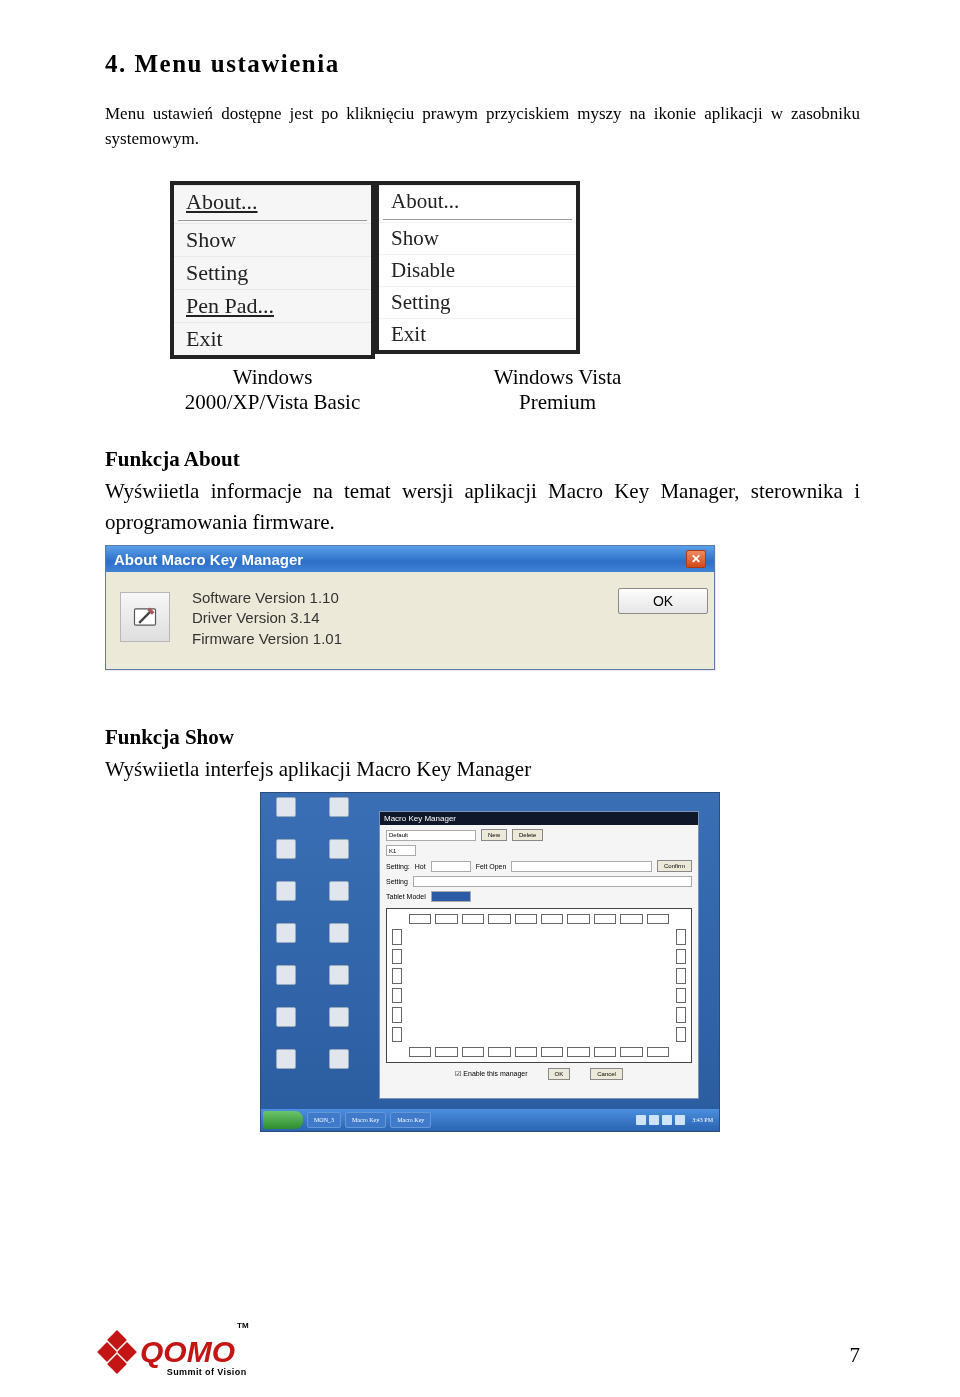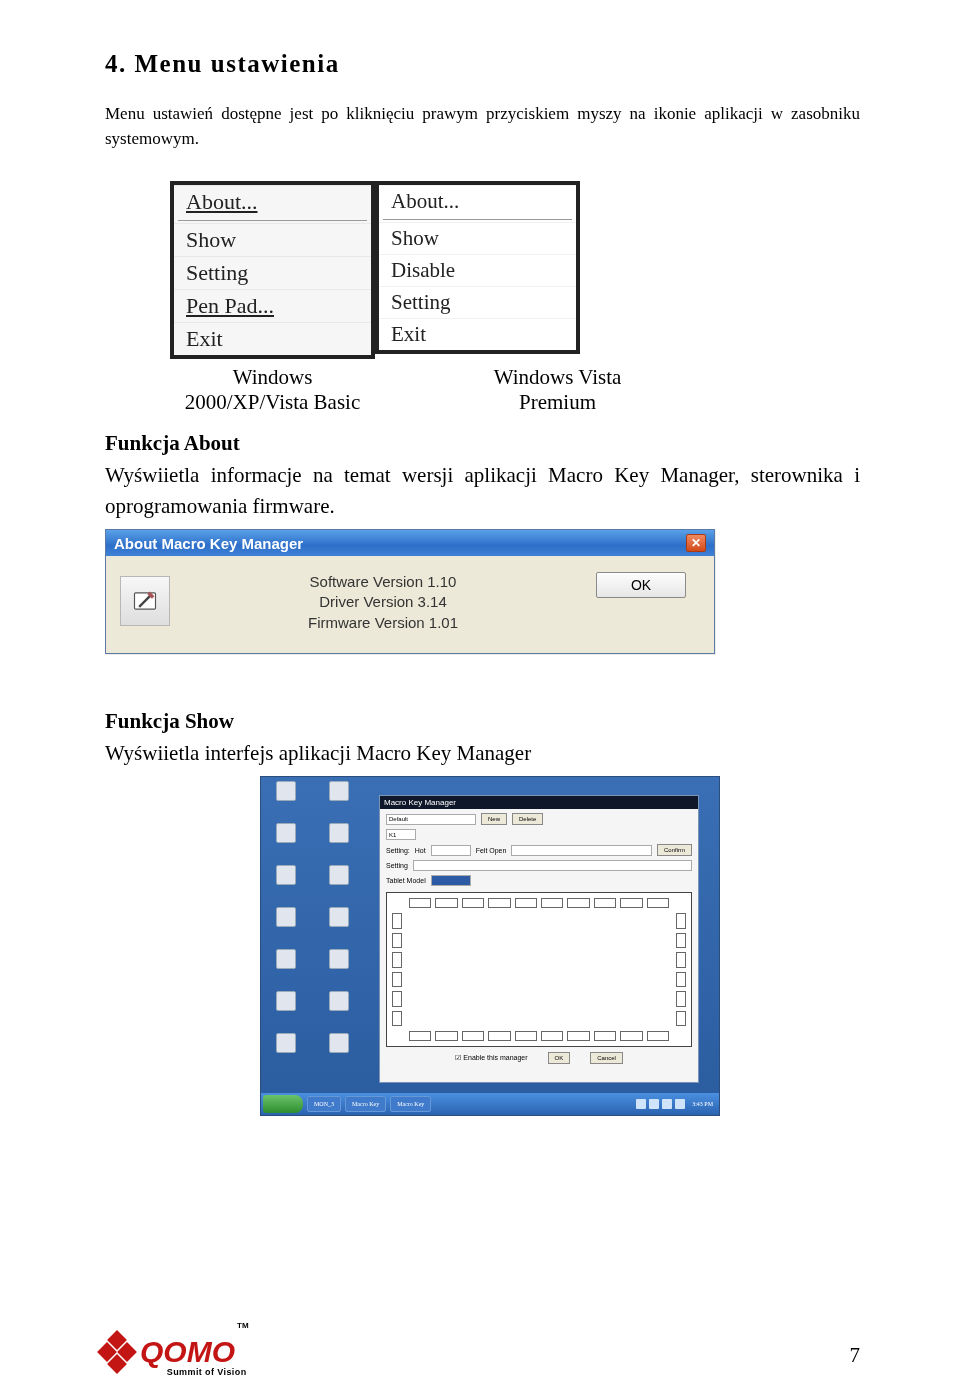--- a/index.html
+++ b/index.html
@@ -41,21 +41,21 @@
     font-size: 21px;
     color: #222;
     border-top: 1px solid rgba(0,0,0,0.05);
   }
   .menu1 .menu-item { font-size: 22px; }
   .menu-divider { height: 1px; background: #9a9a9a; margin: 2px 4px; }
   .menu-captions {
     display: flex;
     gap: 80px;
     margin-left: 65px;
-    margin-bottom: 16px;
+    margin-bottom: 32px;
   }
   .cap { width: 205px; text-align: center; font-size: 21px; }
   .subhead {
     font-size: 21px;
     font-weight: bold;
     margin-bottom: 4px;
   }
   .sub-desc {
     font-size: 21px;
     line-height: 1.45;
@@ -63,21 +63,20 @@
     margin-bottom: 8px;
   }
   
   .about-dialog {
     width: 610px;
     border: 1px solid #5b7aa5;
     margin-left: 0;
     margin-bottom: 55px;
     font-family: Tahoma, Arial, sans-serif;
     box-shadow: 1px 1px 0 rgba(0,0,0,0.08);
-    text-align: center;
   }
   .about-title {
     background: linear-gradient(#5aa0e8, #2d6fc9 60%, #3f82d6);
     color: #fff;
     font-size: 15px;
     font-weight: bold;
     padding: 4px 8px;
     display: flex;
     justify-content: space-between;
     align-items: center;
@@ -86,21 +85,21 @@
     width: 20px; height: 18px;
     background: linear-gradient(#f08a60,#d24a1a);
     border: 1px solid #a93a12;
     border-radius: 2px;
     color: #fff;
     font-size: 12px;
     display: flex; align-items: center; justify-content: center;
   }
   .about-body {
     background: #ece9d8;
-    padding: 14px 28px 20px 14px;
+    padding: 14px 6px 20px 14px;
     display: flex;
     align-items: flex-start;
     gap: 22px;
   }
   .about-icon {
     width: 50px; height: 50px;
     border: 1px solid #b7b7b7;
     background: linear-gradient(#f7f7f7,#dedede);
     display:flex; align-items:center; justify-content:center;
     margin-top: 6px;

